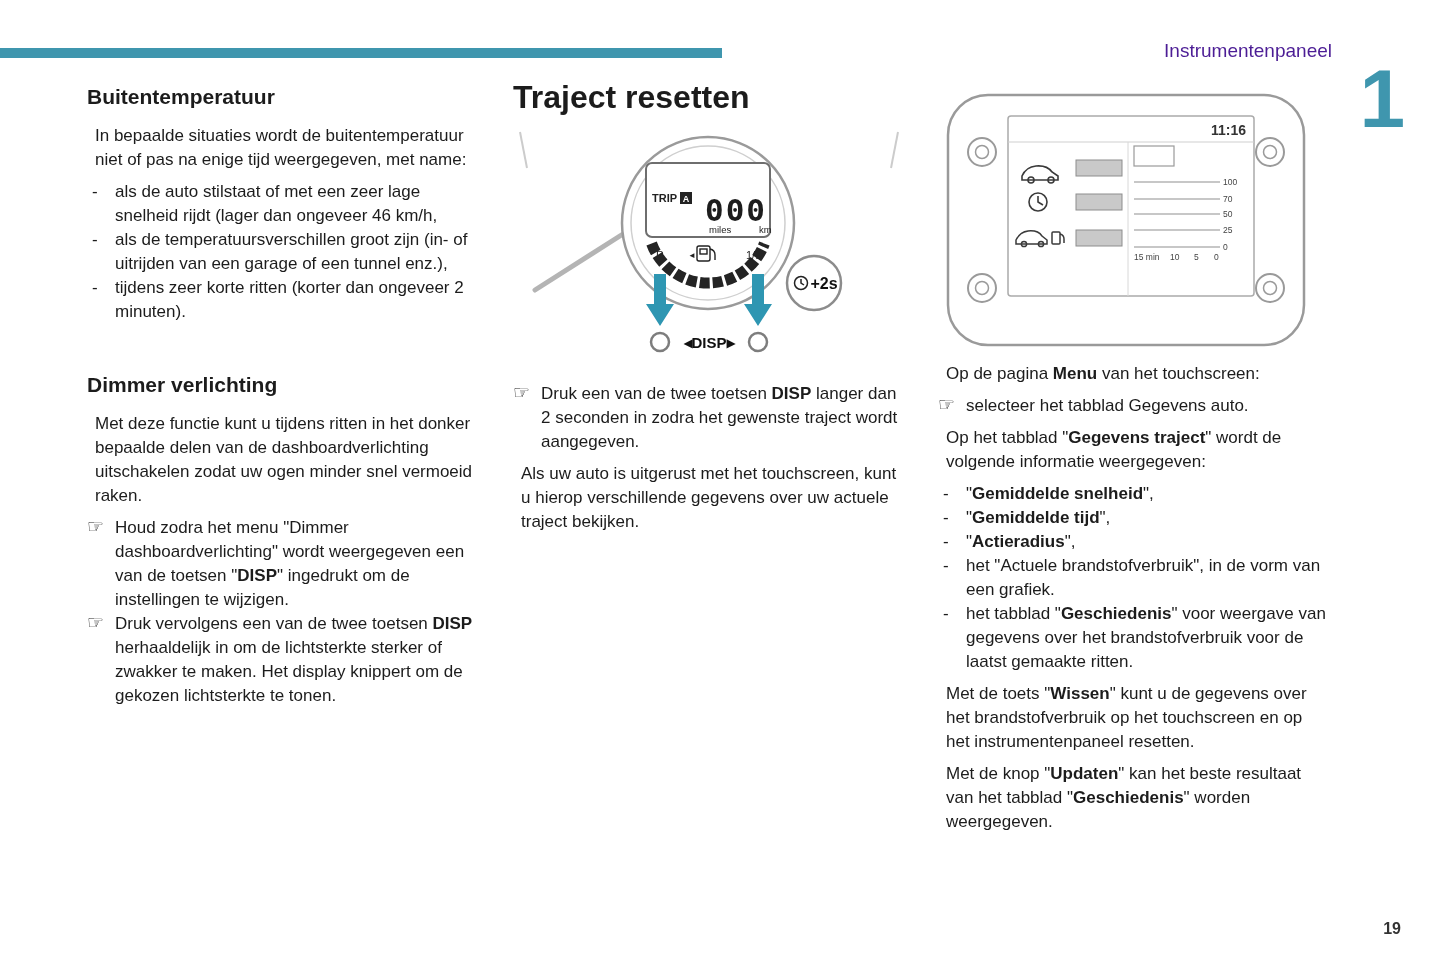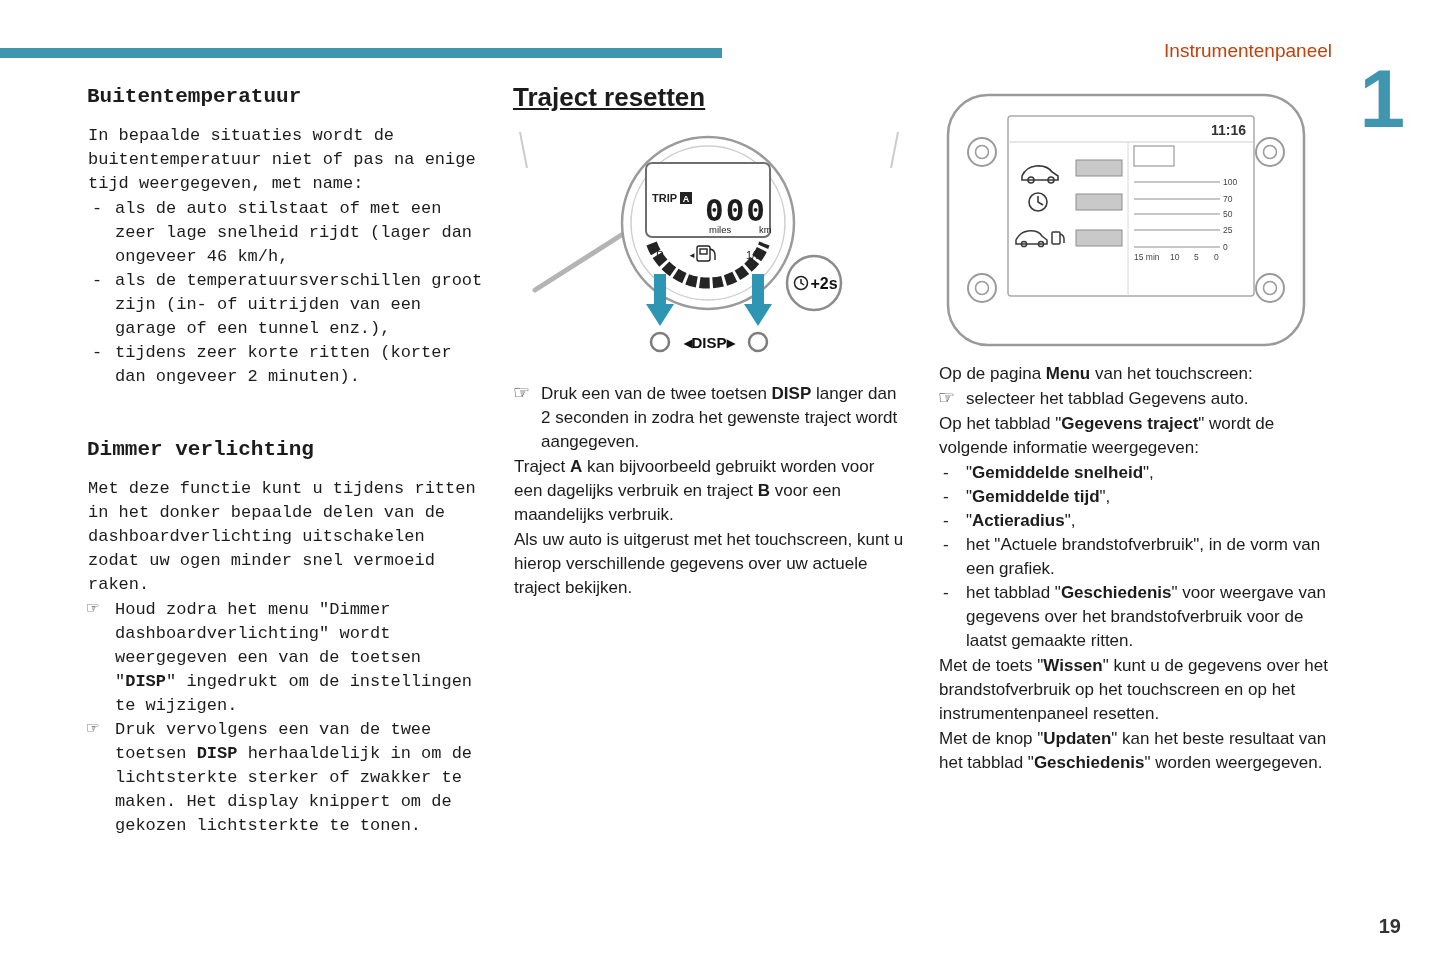--- a/index.html
+++ b/index.html
@@ -2,33 +2,33 @@
 <html style="--accent: #3f96ae; --arrow: #2e96b2;"><head>
 <meta charset="utf-8">
 <style>
   html, body { margin: 0; padding: 0; background: #ffffff; }
   .page {
     position: relative; width: 1445px; height: 964px; background: #ffffff;
     overflow: hidden; color: #1c1c1c;
     font-family: "Liberation Sans", "DejaVu Sans", sans-serif;
   }
   .top-rule { position: absolute; left: 0; top: 48px; width: 722px; height: 10px; background: var(--accent, #3f96ae); }
-  .header-title { position: absolute; top: 40px; right: 113px; font-size: 19px; color: #c2410c; }
+  .header-title { position: absolute; top: 40px; right: 113px; font-size: 19px; color: #4c1d95; }
   .chapter-num { position: absolute; top: 60px; right: 40px; font-size: 82px; font-weight: 700; line-height: 0.95; color: var(--accent, #3f96ae); }
-  .page-num { position: absolute; right: 44px; bottom: 26px; font-size: 20px; font-weight: 700; color: #333; text-align: right; }
+  .page-num { position: absolute; right: 44px; bottom: 26px; font-size: 16px; font-weight: 700; color: #333; text-align: right; }
 
   .col { position: absolute; font-size: 17px; line-height: 24px; }
-  .col-1 { left: 87px;  top: 84px; width: 398px; font-family: Liberation Mono, monospace; }
+  .col-1 { left: 87px;  top: 84px; width: 398px; }
   .col-2 { left: 513px; top: 82px; width: 392px; }
   .col-3 { left: 938px; top: 90px; width: 400px; }
 
   .h-small { font-size: 21px; font-weight: 700; line-height: 26px; margin: 0 0 14px 0; }
-  .h-large { font-size: 26px; font-weight: 700; line-height: 30px; margin: 0 0 6px 0; text-decoration: underline; }
+  .h-large { font-size: 32px; font-weight: 700; line-height: 30px; margin: 0 0 6px 0; }
   .mt-section { margin-top: 48px; }
-  .para { margin: 1px; }
+  .para { margin: 8px; }
   .bold { font-weight: 700; }
 
   .dash-list { list-style: none; margin: 0; padding: 0; }
   .dash-list li { position: relative; padding-left: 28px; margin: 0; }
   .dash-list .marker { position: absolute; left: 5px; }
 
   .hand-item { position: relative; padding-left: 28px; }
   .hand-icon { position: absolute; left: 0; top: -1px; font-size: 19px; }
 
   .figure { display: block; margin: 6px 0 12px 0; }
@@ -111,21 +111,20 @@
         <circle cx="288" cy="165" r="6.5"></circle>
         <path d="M288,161 l0,4 l3,2"></path>
       </g>
       <text x="311" y="171" font-size="16" font-weight="bold" fill="#111111" text-anchor="middle">+2s</text>
     </svg>
 
     <div class="hand-item">
       <span class="hand-icon">☞</span>
       <span><span>Druk een van de twee toetsen </span><span class="bold">DISP</span><span> langer dan 2 seconden in zodra het gewenste traject wordt aangegeven.</span></span>
     </div>
-    <p class="para"><span>Traject </span><span class="bold">A</span><span> kan bijvoorbeeld gebruikt worden voor een dagelijks verbruik en traject </span><span class="bold">B</span><span> voor een maandelijks verbruik.</span></p>
 
     <p class="para"><span>Als uw auto is uitgerust met het touchscreen, kunt u hierop verschillende gegevens over uw actuele traject bekijken.</span></p>
   </section>
 
   <section class="col col-3">
 
     <svg class="fig-touch" width="400" height="262" viewBox="0 0 400 262">
       <rect x="10" y="5" width="356" height="250" rx="40" fill="#ffffff" stroke="#9a9a9a" stroke-width="2.5"></rect>
       <g fill="none" stroke="#9a9a9a">
         <circle cx="44" cy="62" r="14" stroke-width="2"></circle>

